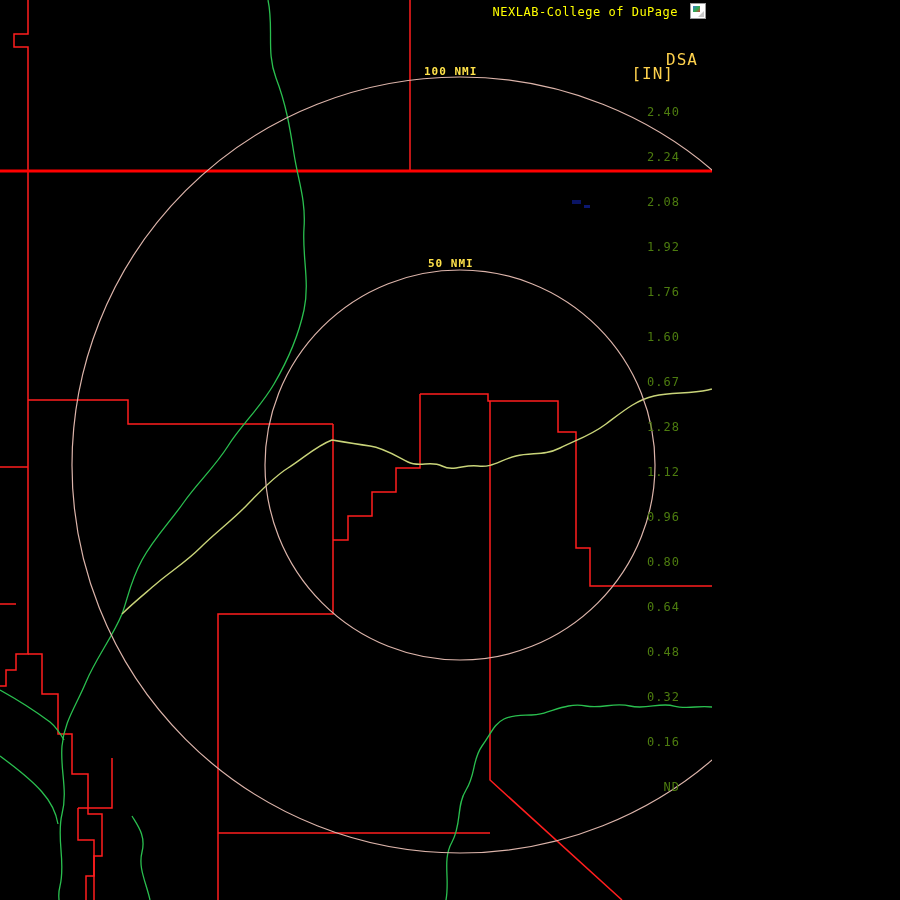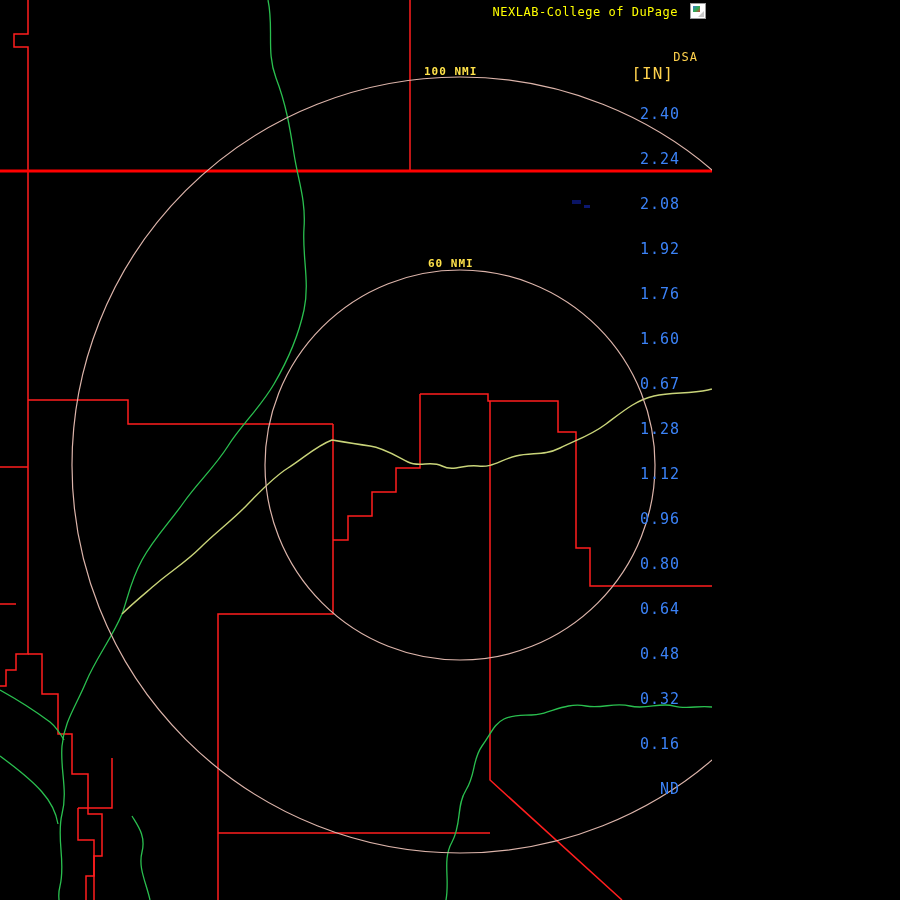--- a/index.html
+++ b/index.html
@@ -9,23 +9,23 @@
   }
   .map-svg{position:absolute;left:0;top:0;}
   .overlay-text{position:absolute;white-space:pre;}
   .attribution{top:5px;right:34px;color:#ffff00;font-size:12px;letter-spacing:.5px;}
   .logo{position:absolute;top:3px;right:6px;width:16px;height:16px;background:#fff;border:1px solid #9a9a9a;box-sizing:border-box;}
   .logo-chip{position:absolute;left:2px;top:2px;width:7px;height:6px;background:linear-gradient(135deg,#3a7bd5 0%,#2fae4f 55%,#d53a3a 100%);}
   .logo-tear{position:absolute;right:1px;bottom:1px;width:0;height:0;border-left:6px solid transparent;border-bottom:6px solid #c9c9c9;}
   .ring-label{color:#ffe24a;font-size:11px;font-weight:bold;letter-spacing:1px;}
   .ring-label-100{left:424px;top:65px;}
   .ring-label-50{left:428px;top:257px;}
-  .legend-product{position:absolute;top:50px;right:14px;color:#ffd24d;font-size:12px;letter-spacing:1px;}
+  .legend-product{position:absolute;top:50px;right:14px;color:#ffd24d;font-size:16px;letter-spacing:1px;}
   .legend-units{position:absolute;top:64px;right:38px;color:#ffd24d;font-size:16px;letter-spacing:1px;}
-  .legend-value{color:#3b82f6;font-size:15px;letter-spacing:1px;text-align:left;}
+  .legend-value{color:#4d7c0f;font-size:12px;letter-spacing:1px;text-align:left;}
   .legend-swatch{box-sizing:border-box;}
   .caption{
     left:0;right:0;bottom:7px;text-align:center;color:#cfcfcf;
     font-size:13px;font-weight:bold;letter-spacing:2px;
   }
 </style>
 </head>
 <body>
 
 <div class="screen">
@@ -81,21 +81,21 @@
     </g>
   </svg>
 
   <div class="overlay-text attribution">NEXLAB-College of DuPage</div>
   <div class="logo">
     <div class="logo-chip"></div>
     <div class="logo-tear"></div>
   </div>
 
   <div class="overlay-text ring-label ring-label-100">100 NMI</div>
-  <div class="overlay-text ring-label ring-label-50">60 NMI</div>
+  <div class="overlay-text ring-label ring-label-50">50 NMI</div>
 
   <div>
     <div class="legend-product">DSA</div>
     <div class="legend-units">[IN]</div>
     <div id="legend-entries">
         <div class="legend-swatch" style="position: absolute; left: 874px; top: 90px; width: 19px; height: 45px; background: rgb(255, 255, 255);"></div>
         <div class="legend-value" style="position: absolute; right: 32px; top: 105px;">2.40</div>
         <div class="legend-swatch" style="position: absolute; left: 874px; top: 135px; width: 19px; height: 45px; background: rgb(195, 195, 195);"></div>
         <div class="legend-value" style="position: absolute; right: 32px; top: 150px;">2.24</div>
         <div class="legend-swatch" style="position: absolute; left: 874px; top: 180px; width: 19px; height: 45px; background: rgb(240, 0, 240);"></div>

